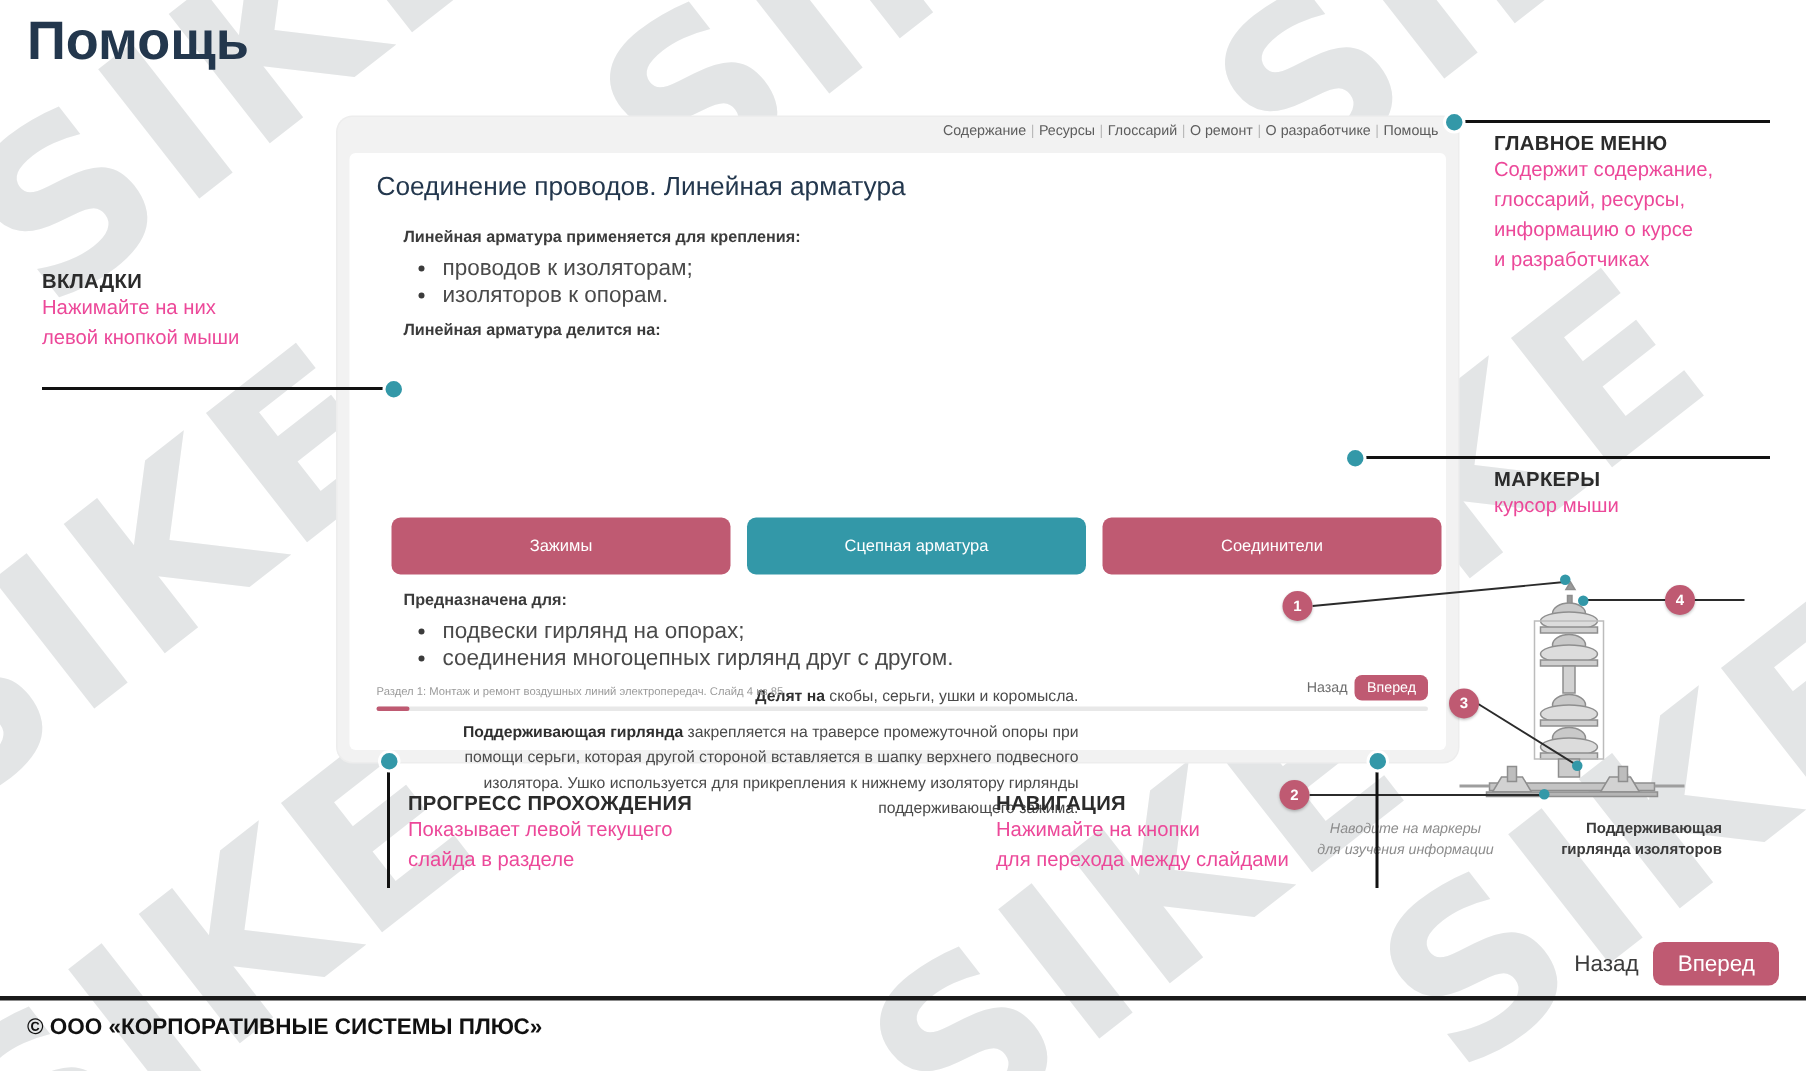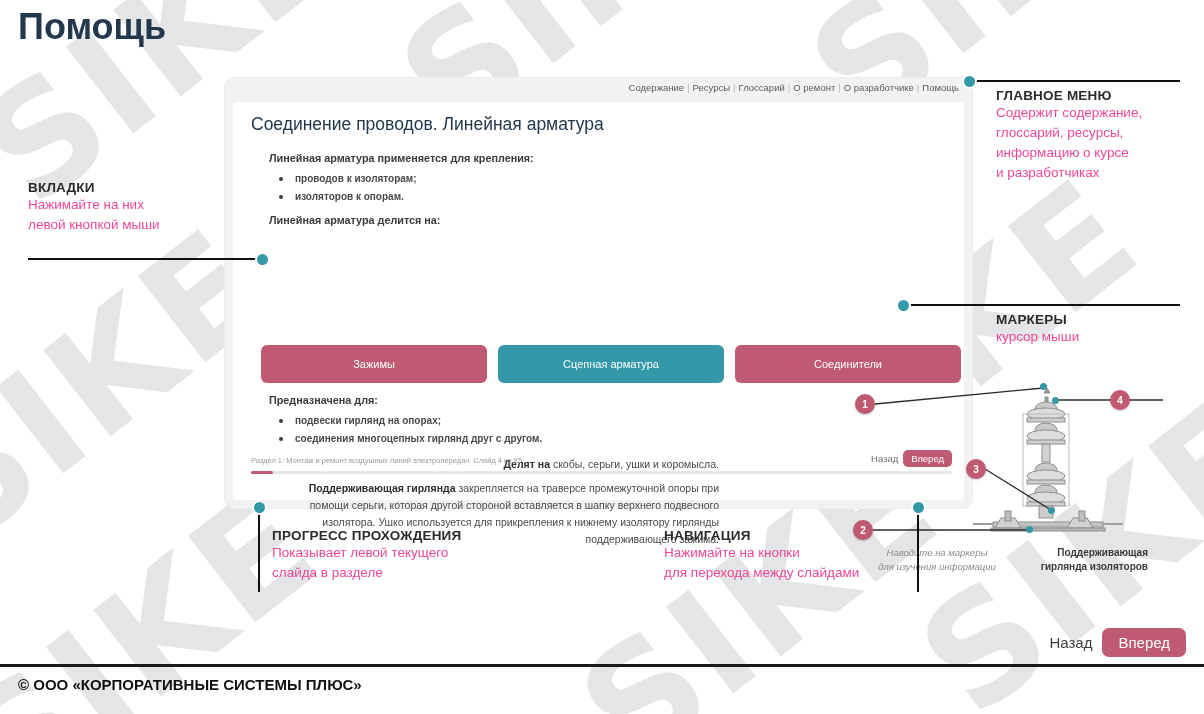--- a/index.html
+++ b/index.html
@@ -59,22 +59,22 @@
 
   .slide-title {
     position:absolute; left:18px; top:12px;
     font-size:17.5px; font-weight:400; color:#23374d;
   }
 
   .content { position:absolute; left:36px; top:50px; width:450px; }
   .lead { font-size:10.8px; font-weight:700; color:#3b3b3b; margin-bottom:6px; }
   ul.bl { list-style:none; margin:0 0 8px 0; padding:0; }
   ul.bl li {
-    position:relative; font-size:10px; color:#4a4a4a;
-    padding-left:26px; line-height:18px;font-weight:bold;
+    position:relative; font-size:15px; color:#4a4a4a;
+    padding-left:26px; line-height:18px;
   }
   ul.bl li:before {
     content:""; position:absolute; left:10px; top:7px;
     width:4px; height:4px; border-radius:50%; background:#3b3b3b;
   }
 
   
   .tabs {
     position:absolute; left:28px; top:243px; width:700px;
     display:flex; gap:11px; z-index:5;

